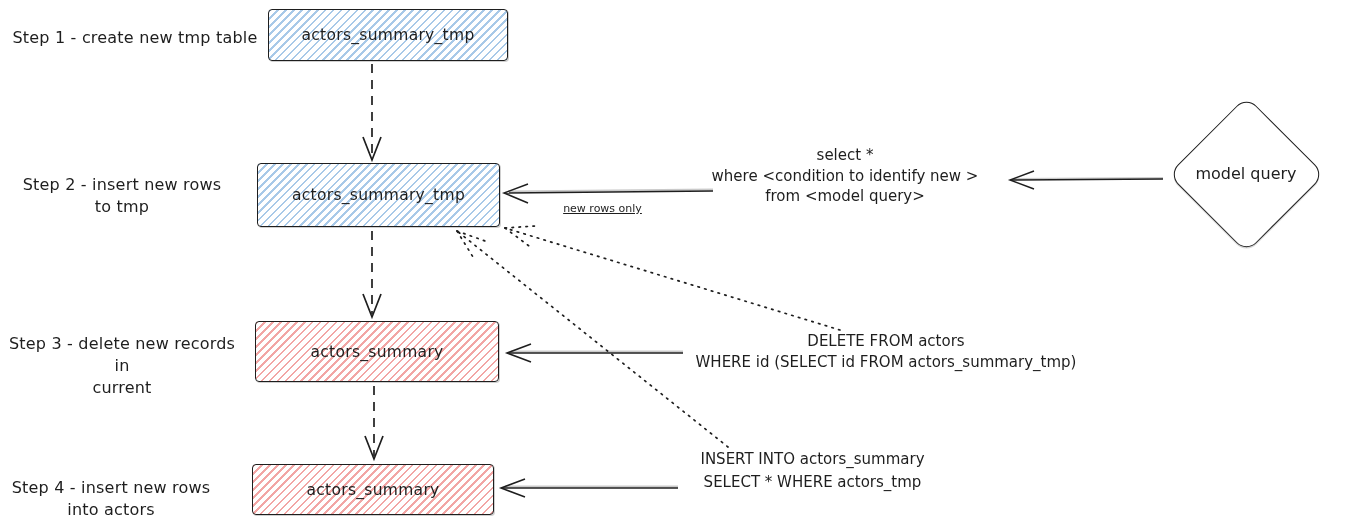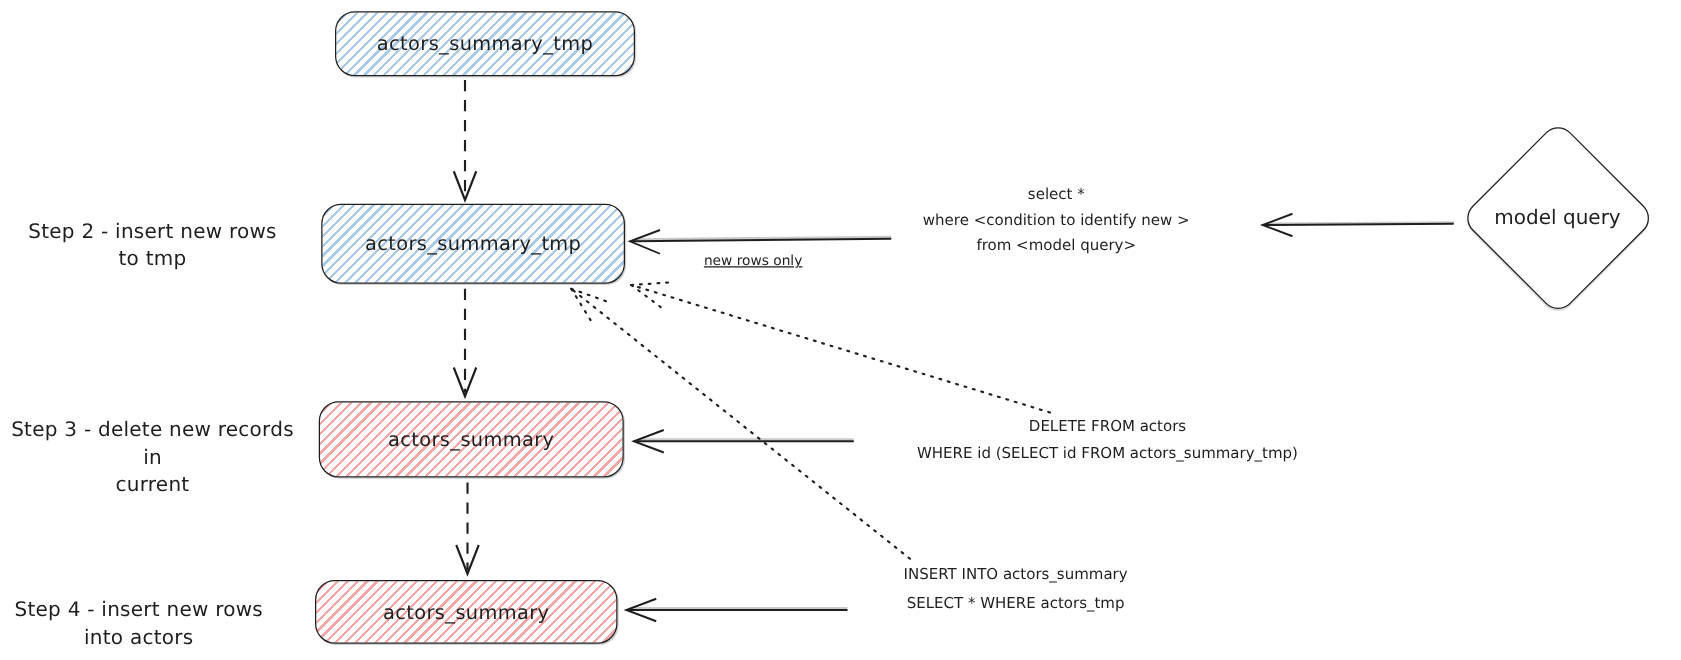--- a/index.html
+++ b/index.html
@@ -22,40 +22,40 @@
     line-height: 22px;
     letter-spacing: 0.2px;
   }
 
   .node {
     position: absolute;
     display: flex;
     align-items: center;
     justify-content: center;
     border: 1.7px solid var(--stroke, #1e1e1e);
-    border-radius: 16px;
+    border-radius: 4px;
     font-size: 15.5px;
     letter-spacing: 0.3px;
     box-shadow: 1px 1px 0 rgba(120,120,120,0.35);
   }
   .node.blue {
     background: repeating-linear-gradient(135deg,
       var(--blue-hatch, #a8c9e8) 0px, var(--blue-hatch, #a8c9e8) 1.8px,
       rgba(255,255,255,0) 1.8px, rgba(255,255,255,0) 5.6px);
   }
   .node.red {
     background: repeating-linear-gradient(135deg,
       var(--red-hatch, #f2a6a5) 0px, var(--red-hatch, #f2a6a5) 1.8px,
       rgba(255,255,255,0) 1.8px, rgba(255,255,255,0) 5.6px);
   }
 
   .annotation {
     position: absolute;
     text-align: center;
-    font-size: 12px;
+    font-size: 15px;
     line-height: 20.5px;
     white-space: nowrap;
   }
   .annotation.small { font-size: 11px; text-decoration: underline; }
 
   .diamond {
     position: absolute;
     left: 1191px; top: 119px;
     width: 111px; height: 111px;
     border: 1.7px solid var(--stroke, #1e1e1e);
@@ -127,20 +127,23 @@
       <line class="ink" x1="505" y1="228" x2="535" y2="226" stroke-width="1.7" stroke-dasharray="1.5 5.5" stroke-linecap="round"></line>
     </g>
 
     <g>
       <line class="ink" x1="728" y1="447" x2="457" y2="231" stroke-width="1.7" stroke-dasharray="1.5 5.5" stroke-linecap="round"></line>
       <line class="ink" x1="457" y1="231" x2="473" y2="257" stroke-width="1.7" stroke-dasharray="1.5 5.5" stroke-linecap="round"></line>
       <line class="ink" x1="457" y1="231" x2="485" y2="241" stroke-width="1.7" stroke-dasharray="1.5 5.5" stroke-linecap="round"></line>
     </g>
   </svg>
 
+  <div class="step-label" style="left:10px; top:27px; width:250px;">
+    <div>Step 1 - create new tmp table</div>
+  </div>
 
   <div class="step-label" style="left:8px; top:174px; width:228px;">
     <div>Step 2 - insert new rows</div>
     <div>to tmp</div>
   </div>
 
   <div class="step-label" style="left:2px; top:333px; width:240px;">
     <div>Step 3 - delete new records in</div>
     <div>current</div>
   </div>

